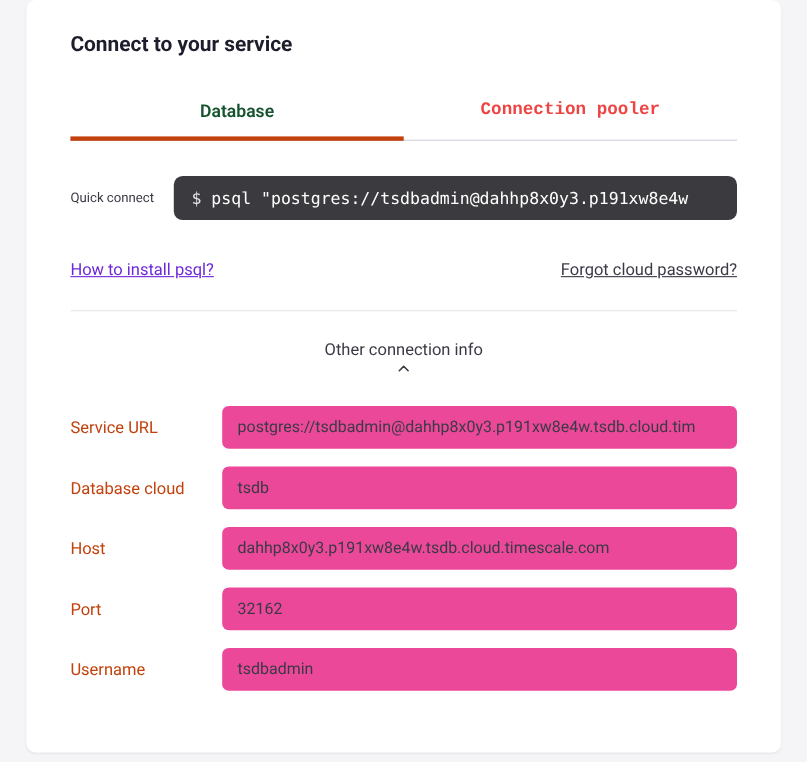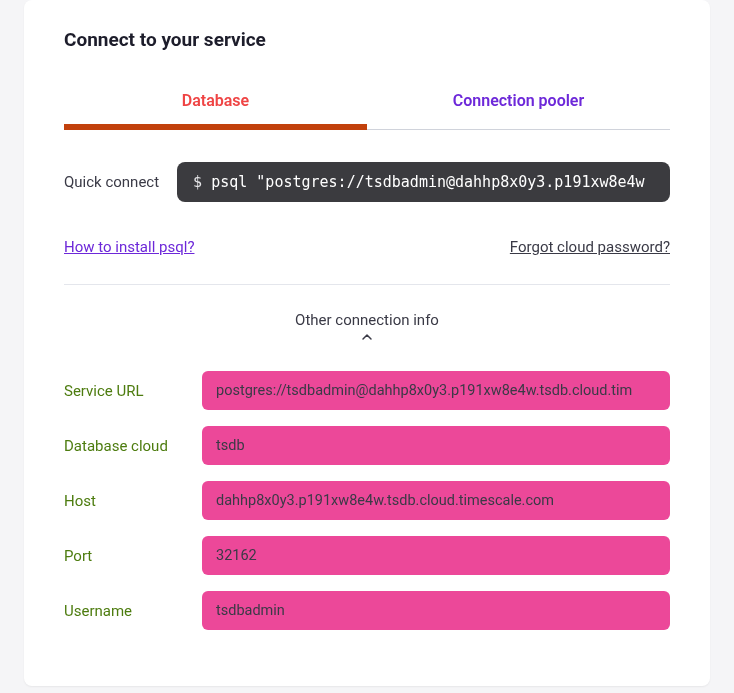--- a/index.html
+++ b/index.html
@@ -30,35 +30,36 @@
     }
     .tab {
       flex: 1;
       text-align: center;
       padding: 12px 0 14px 0;
       font-size: 16px;
       font-weight: 600;
       cursor: pointer;
     }
     .tab.active {
-      color: #ef4444;
-      border-bottom: 6px solid #c2410c;
+      color: #14532d;
+      border-bottom: 4px solid #c2410c;
       margin-bottom: -1px;
     }
     .tab.inactive {
-      color: #6d28d9;
+      color: #ef4444;
+      font-family: Liberation Mono, monospace;
     }
     .qc-row {
       display: flex;
       align-items: center;
       gap: 18px;
       margin-bottom: 36px;
     }
     .qc-label {
-      font-size: 15px;
+      font-size: 12px;
       color: #3a3a46;
       white-space: nowrap;
     }
     .qc-term {
       flex: 1;
       background: #3b3b3f;
       color: #ffffff;
       border-radius: 8px;
       padding: 11px 16px;
       font-family: "Consolas", "Menlo", monospace;
@@ -101,21 +102,21 @@
     }
     .info-row {
       display: flex;
       align-items: center;
       gap: 18px;
       margin-bottom: 16px;
     }
     .info-label {
       width: 120px;
       font-size: 15px;
-      color: #4d7c0f;
+      color: #c2410c;
       flex-shrink: 0;
     }
     .info-value {
       flex: 1;
       background: #ec4899;
       border-radius: 6px;
       padding: 11px 14px;
       font-size: 14.5px;
       color: #3a3a46;
       white-space: nowrap;

